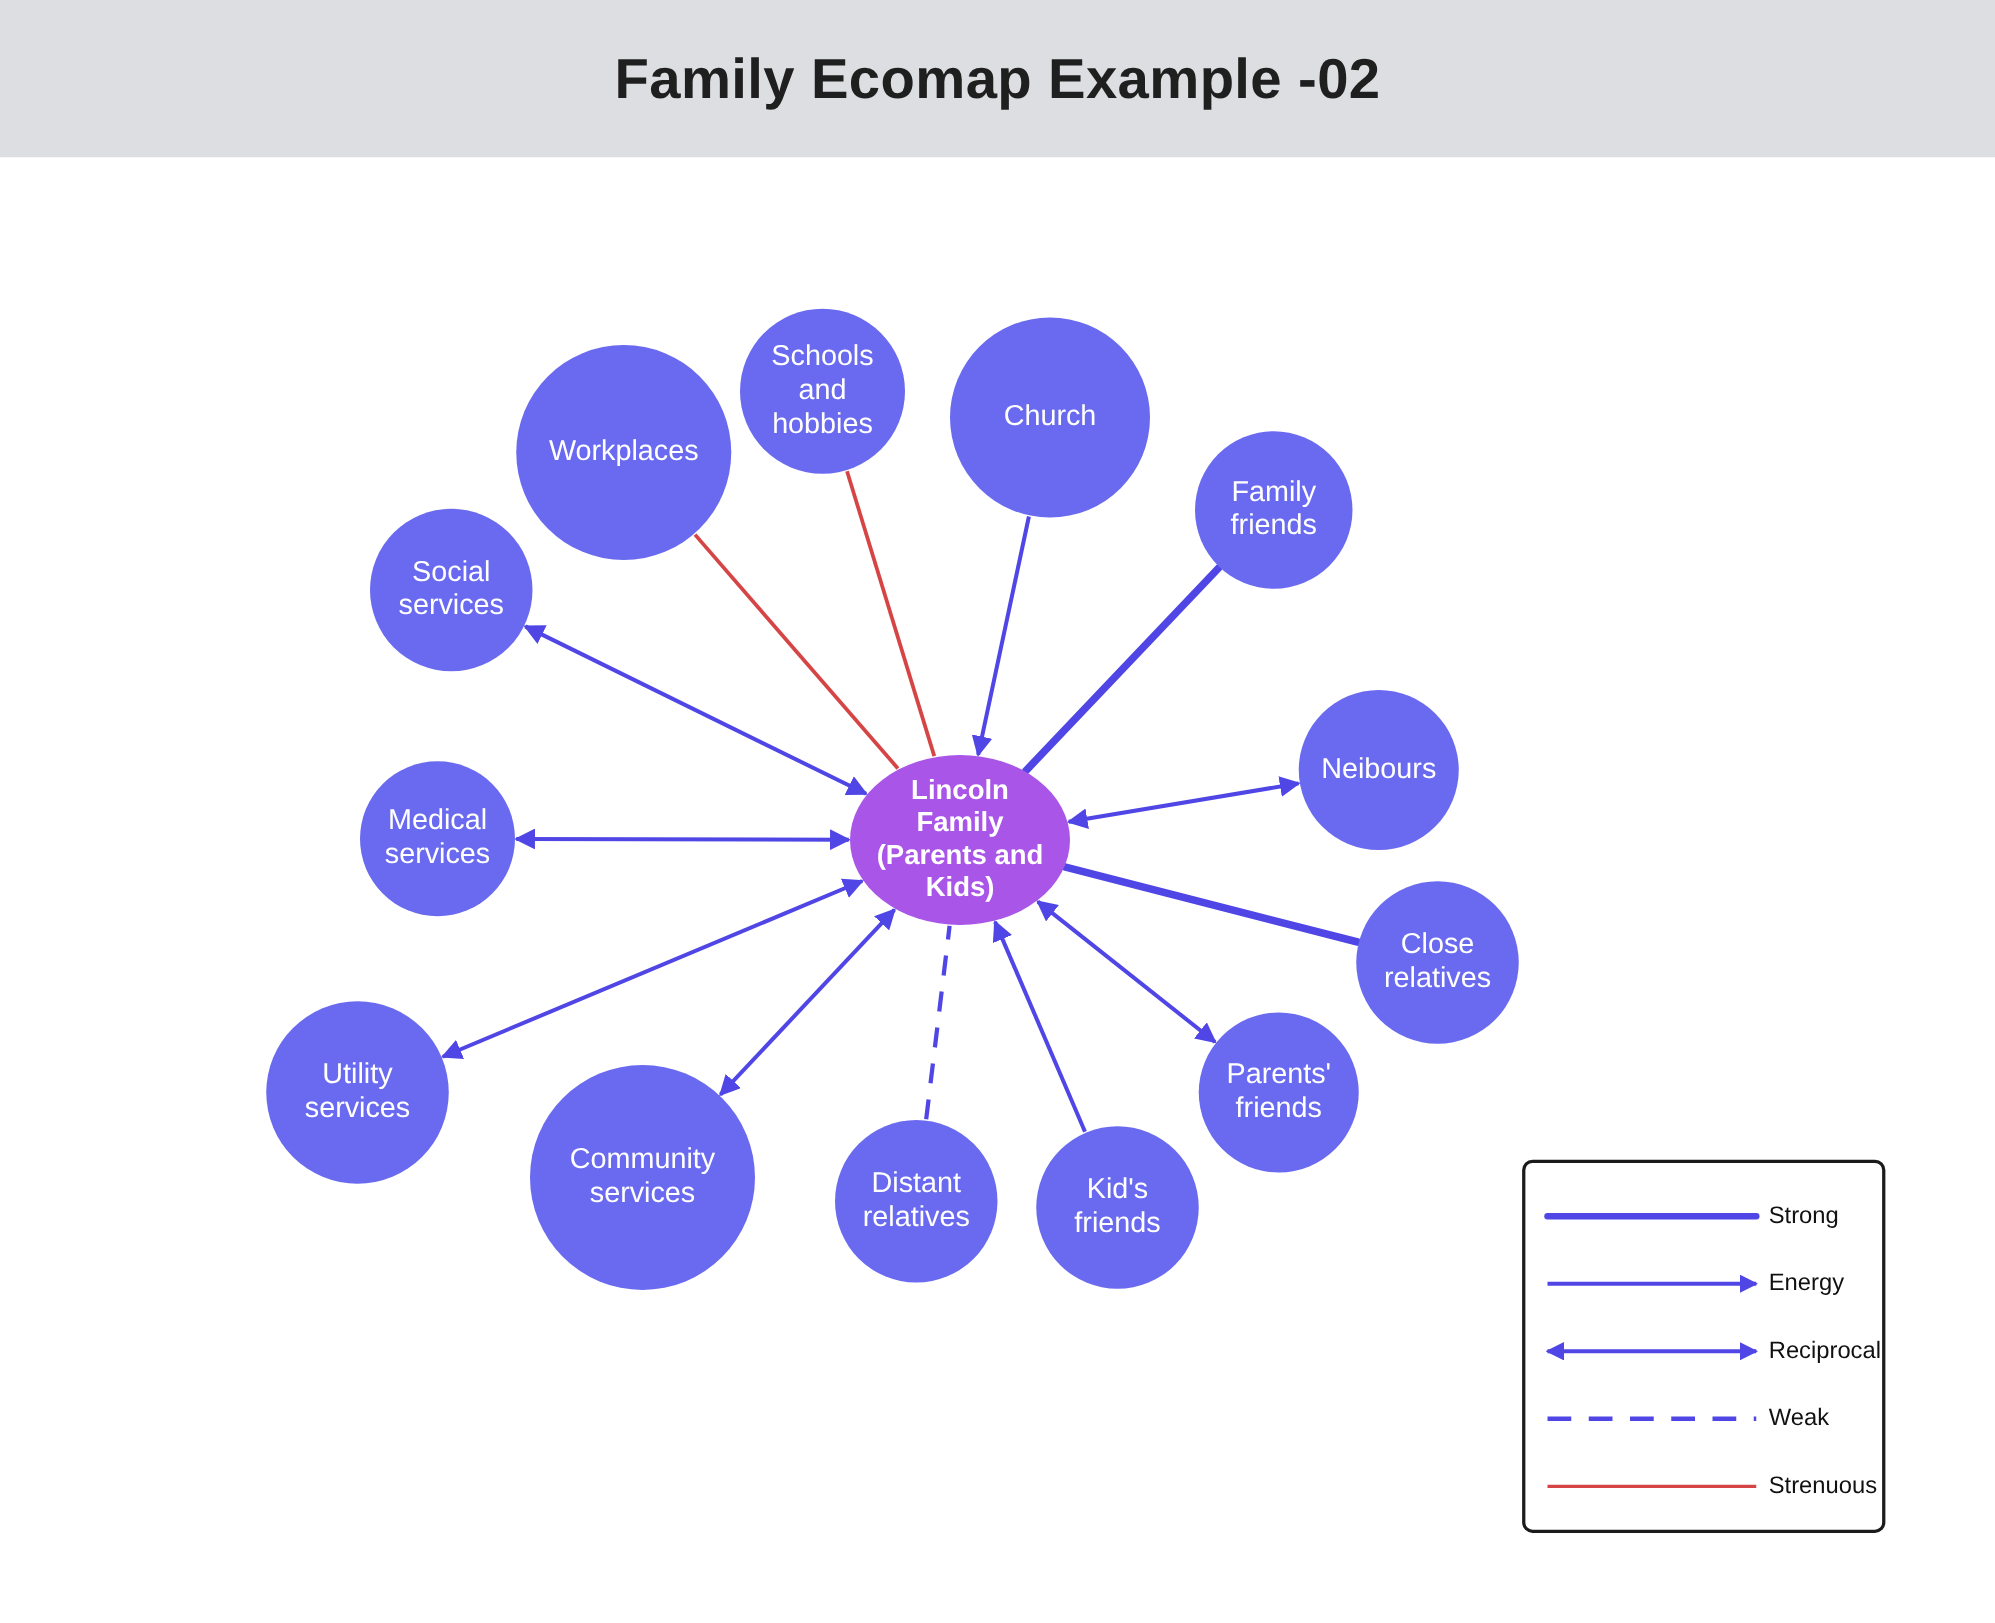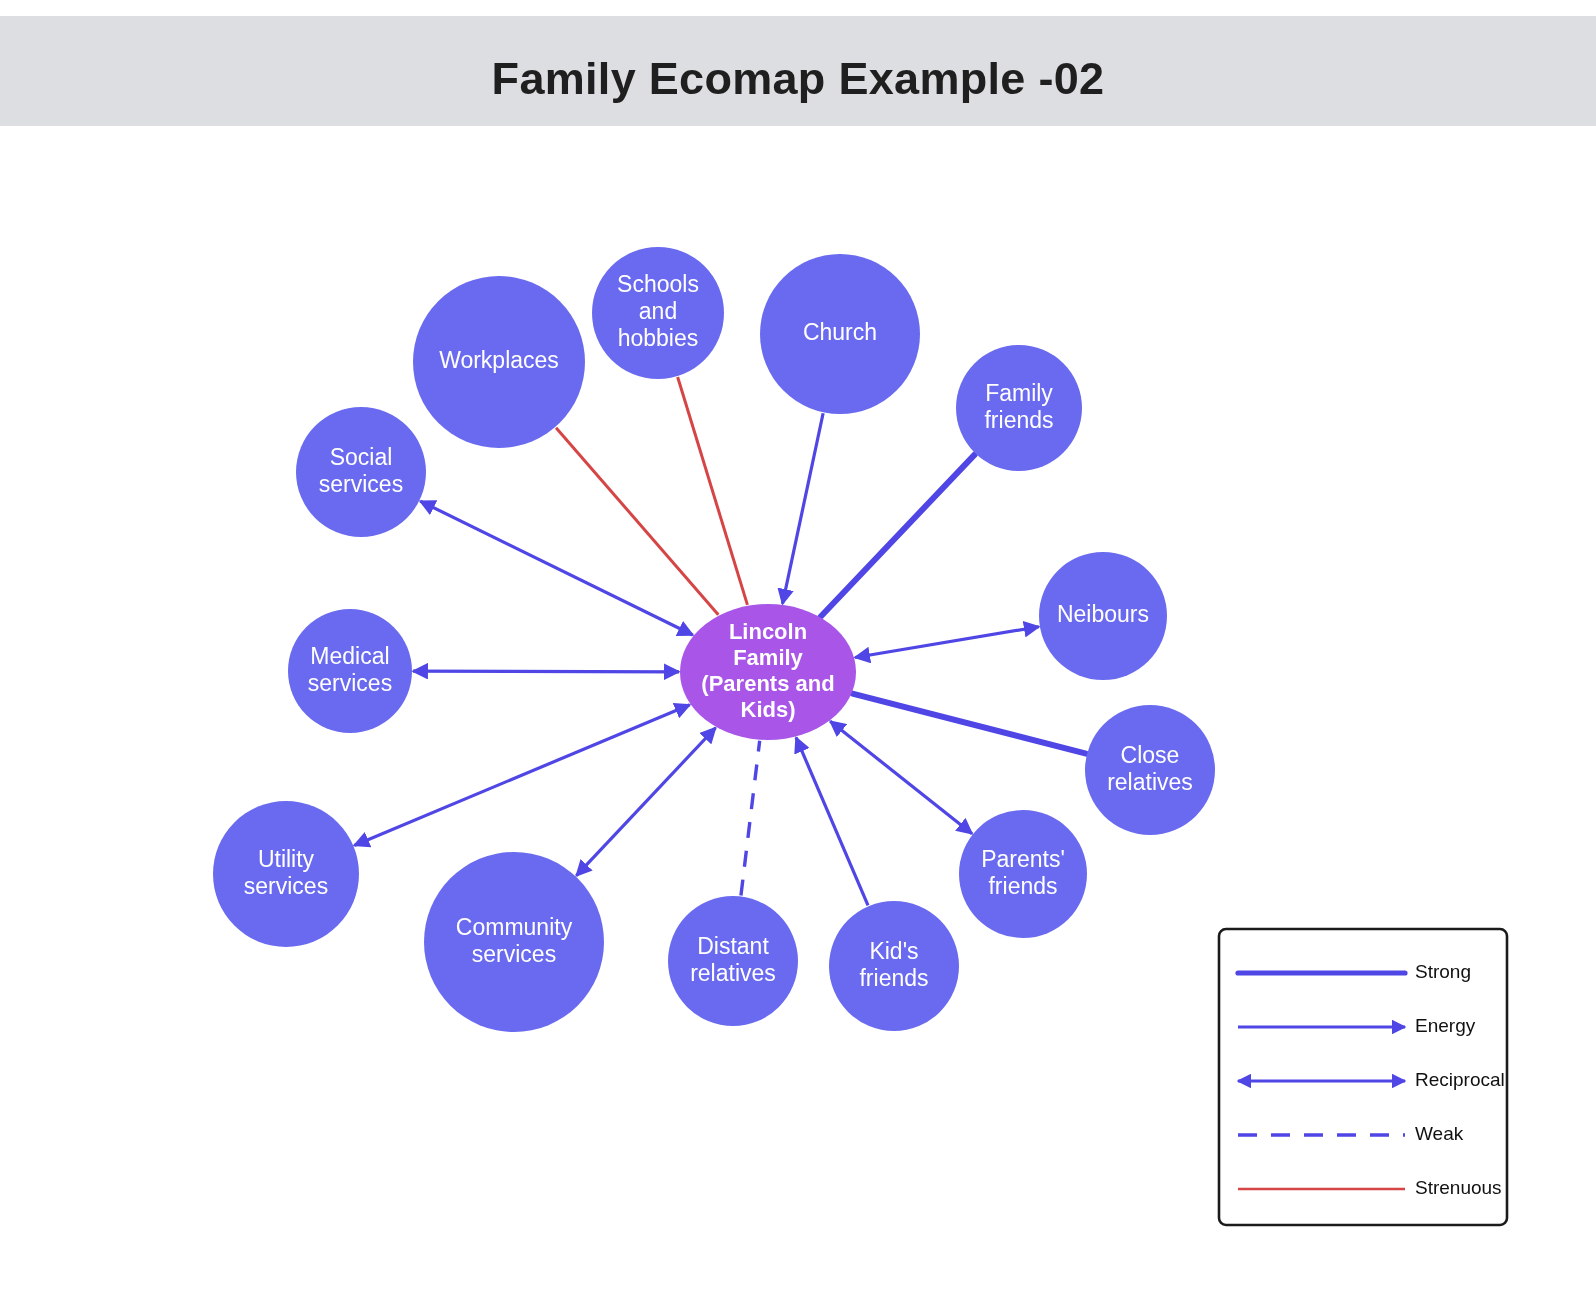--- a/index.html
+++ b/index.html
@@ -18,21 +18,21 @@
   #app {
     position: absolute;
     inset: 0;
     width: 1596px;
     height: 1298px;
     background: #ffffff;
   }
   .header-bar {
     position: absolute;
     left: 0;
-    top: 16px;
+    top: 0;
     width: 1596px;
     height: 126px;
     background: #dddee1;
     display: flex;
     align-items: center;
     justify-content: center;
     box-sizing: border-box;
   }
   .header-title {
     font-size: 45px;

